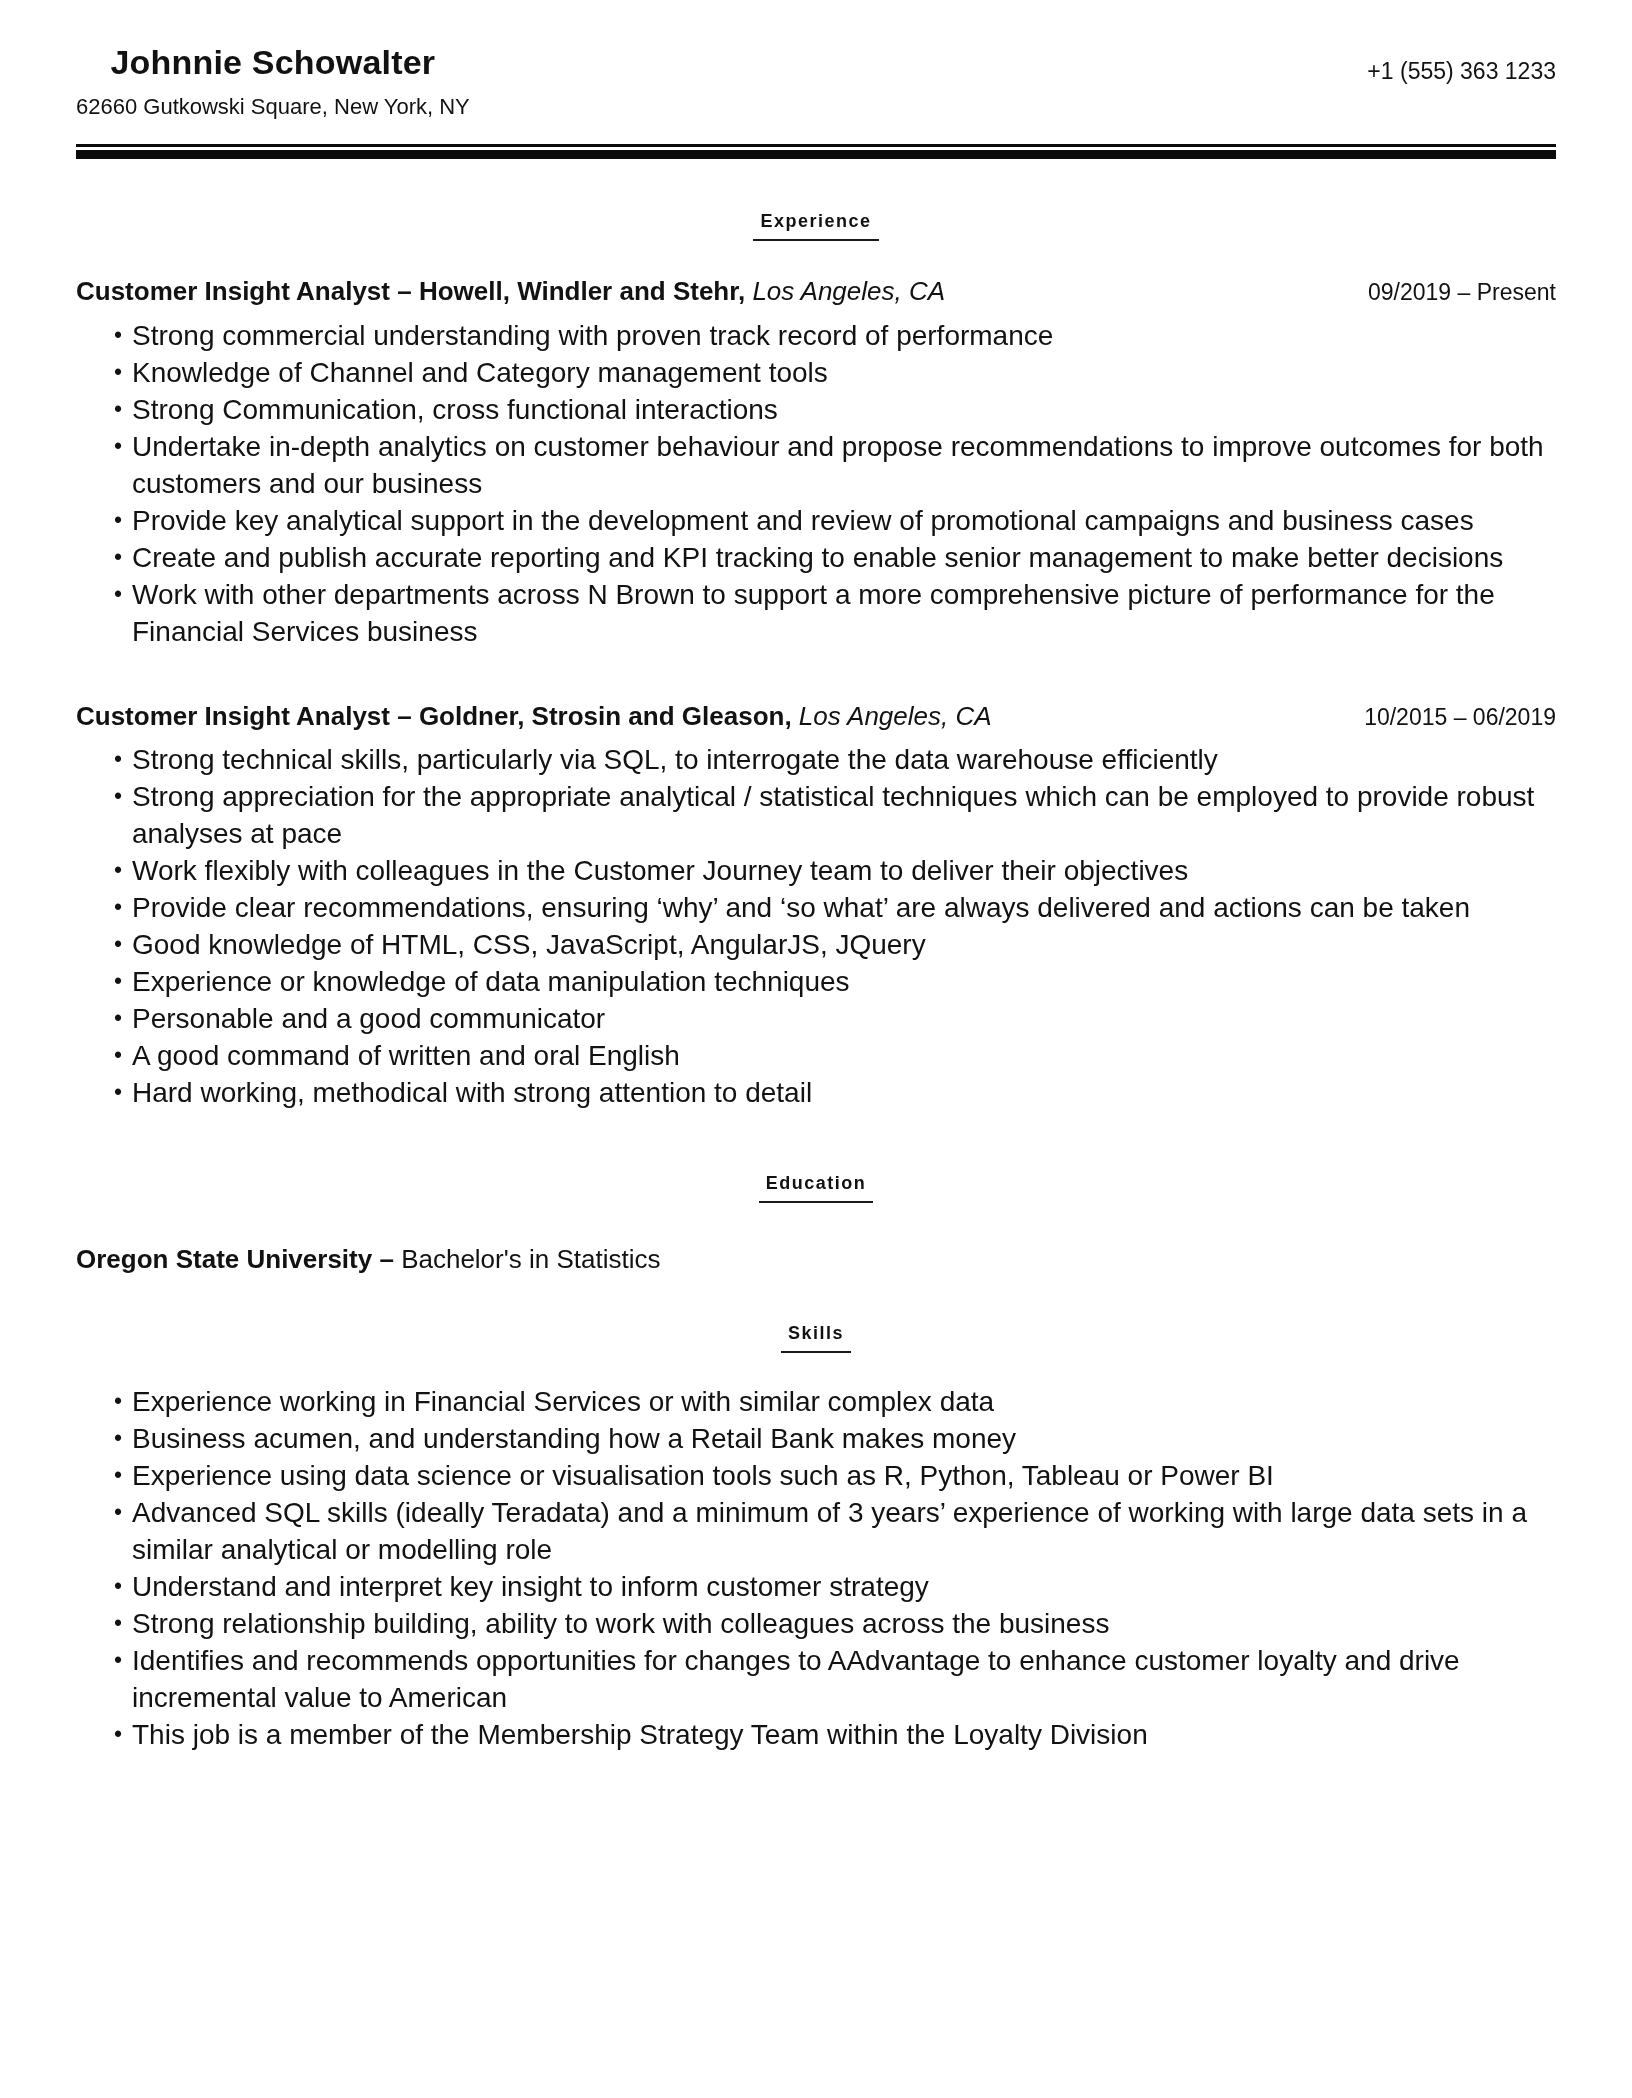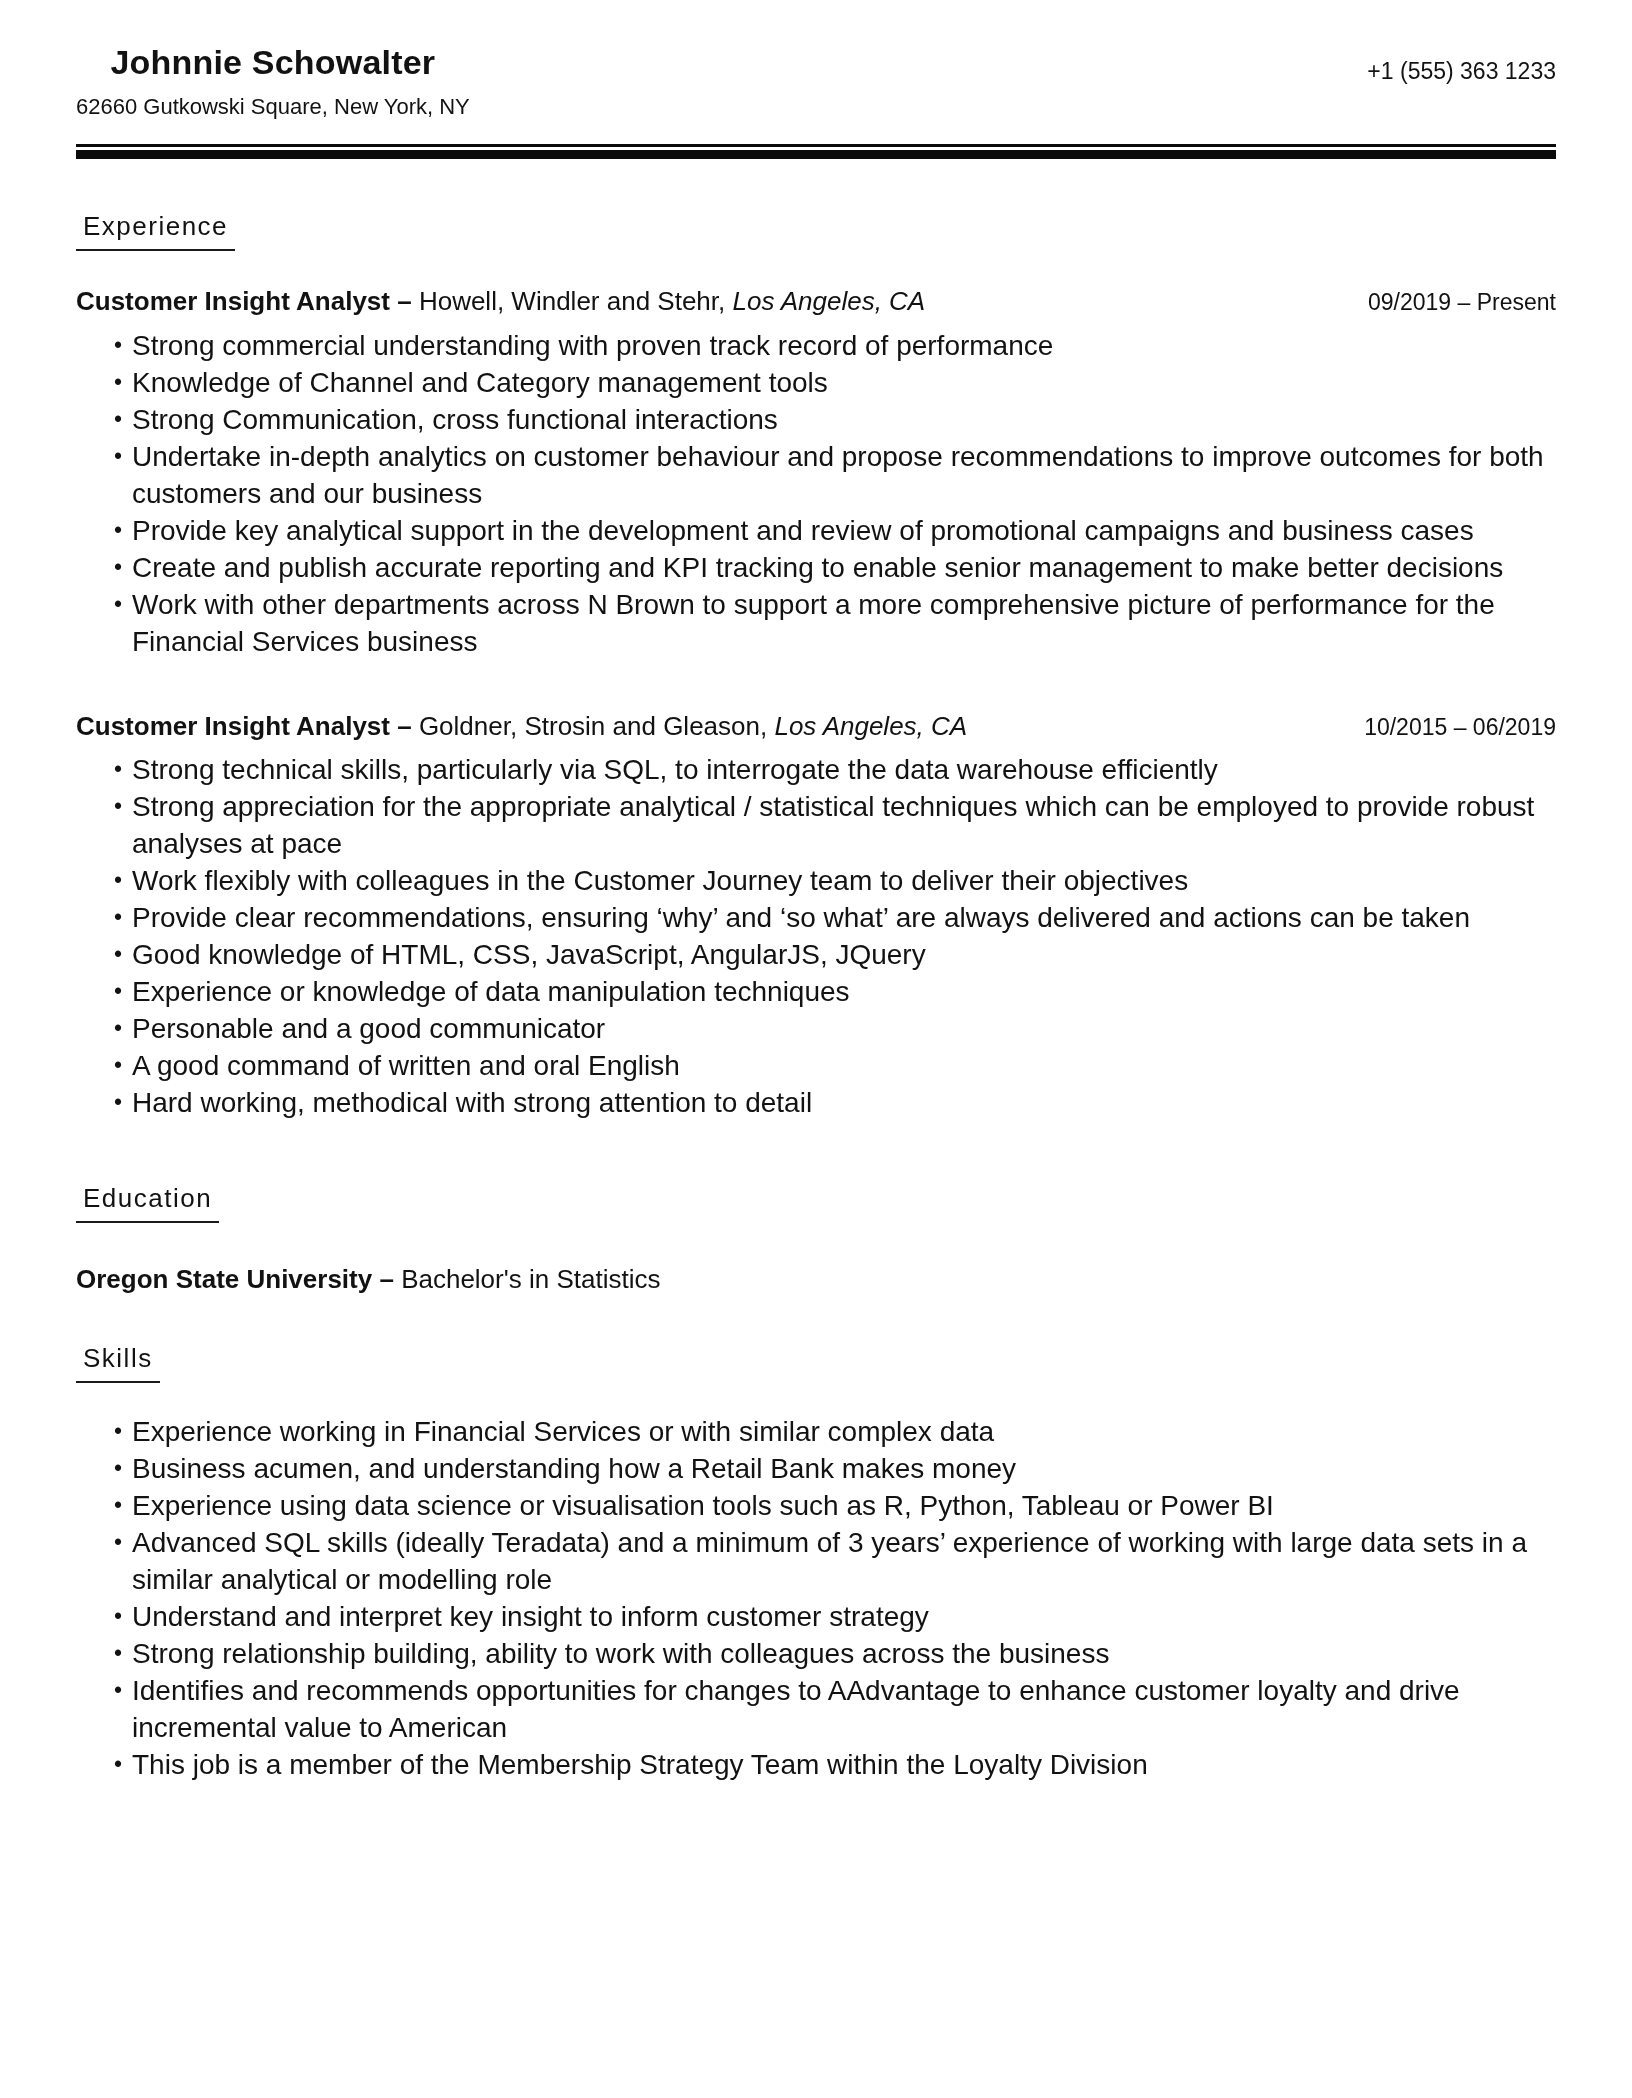--- a/index.html
+++ b/index.html
@@ -22,23 +22,23 @@
   .person-phone { font-size: 23px; margin-top: 16px; }
 
   
   .rule { margin-top: 24px; }
   .rule-thin { height: 3px; background: #0a0a0a; }
   .rule-gap { height: 3px; background: transparent; }
   .rule-thick { height: 9px; background: #0a0a0a; }
 
   
   .section-title {
-    text-align: left;
-    font-size: 26px;
-    font-weight: 400;
+    text-align: center;
+    font-size: 18px;
+    font-weight: 700;
     letter-spacing: 1.5px;
   }
   .section-title .underlined {
     display: inline-block;
     border-bottom: 2px solid #1a1a1a;
     padding: 0 7px 7px 7px;
   }
   .title-experience { margin-top: 52px; margin-bottom: 34px; }
   .title-education  { margin-top: 62px; margin-bottom: 40px; }
   .title-skills     { margin-top: 46px; margin-bottom: 30px; }
@@ -48,21 +48,21 @@
   .job + .job { margin-top: 50px; }
   .job-header {
     display: flex;
     justify-content: space-between;
     align-items: baseline;
     font-size: 26px;
     line-height: 1.3;
   }
   .job-title-line { min-width: 0; }
   .job-role { font-weight: 700; }
-  .job-company { font-weight: 400; }
+  .job-company { font-weight: 700; }
   .job-location { font-style: italic; }
   .job-dates { font-size: 23px; white-space: nowrap; padding-left: 30px; }
 
   
   ul.bullets {
     list-style: none;
     margin-top: 8px;
     padding-left: 38px;
   }
   ul.bullets li {

